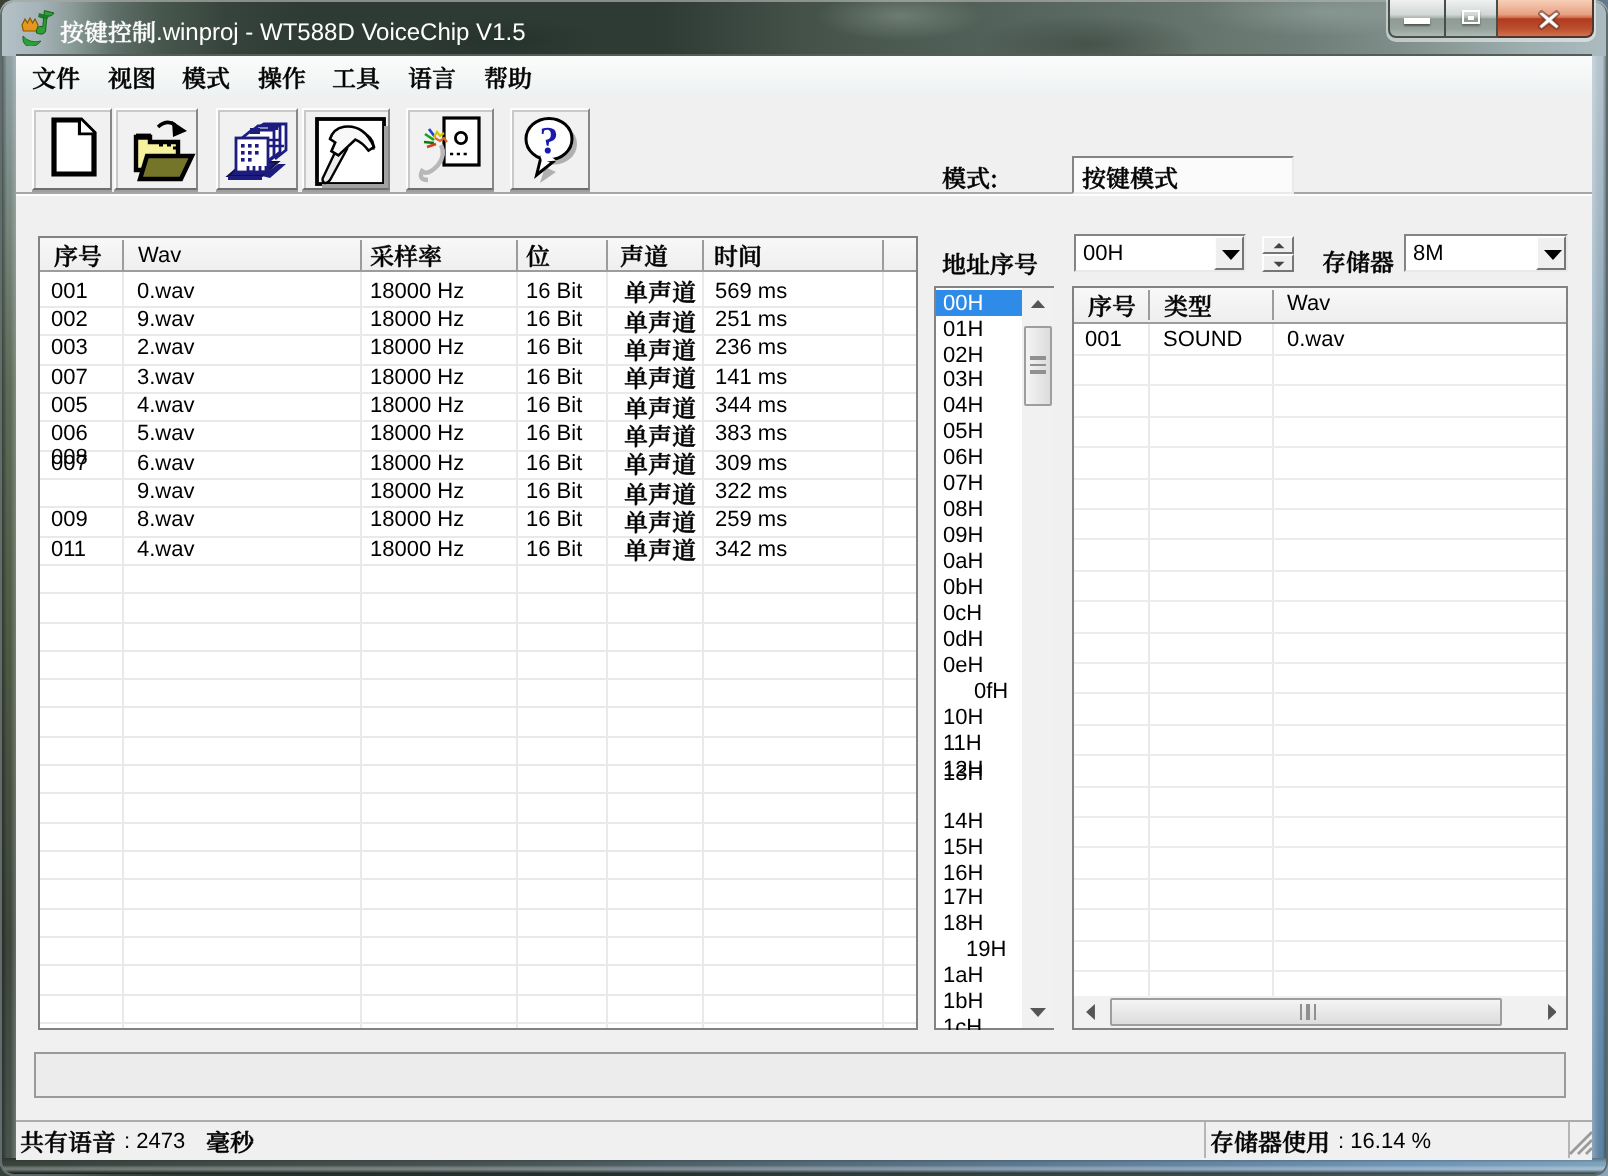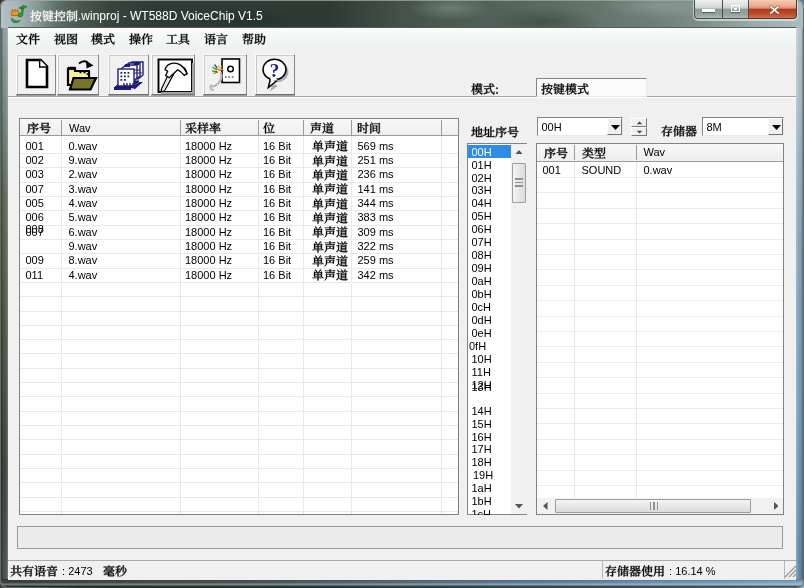--- a/index.html
+++ b/index.html
@@ -343,31 +343,31 @@
     <span class="L" style="left:4.5px;top:66.3px;color:#000">05H</span>
     <span class="L" style="left:4.5px;top:79.3px;color:#000">06H</span>
     <span class="L" style="left:4.5px;top:92.2px;color:#000">07H</span>
     <span class="L" style="left:4.5px;top:105.2px;color:#000">08H</span>
     <span class="L" style="left:4.5px;top:118.1px;color:#000">09H</span>
     <span class="L" style="left:4.5px;top:131.1px;color:#000">0aH</span>
     <span class="L" style="left:4.5px;top:144.0px;color:#000">0bH</span>
     <span class="L" style="left:4.5px;top:157.0px;color:#000">0cH</span>
     <span class="L" style="left:4.5px;top:169.9px;color:#000">0dH</span>
     <span class="L" style="left:4.5px;top:182.9px;color:#000">0eH</span>
-    <span class="L" style="left:2px;top:195.8px;color:#000">0fH</span>
+    <span class="L" style="left:20px;top:195.8px;color:#000">0fH</span>
     <span class="L" style="left:4.5px;top:208.8px;color:#000">10H</span>
     <span class="L" style="left:4.5px;top:221.7px;color:#000">11H</span>
     <span class="L" style="left:4.5px;top:234.7px;color:#000">12H</span>
     <span class="L" style="left:4.5px;top:237px;color:#000">13H</span>
     <span class="L" style="left:4.5px;top:260.6px;color:#000">14H</span>
     <span class="L" style="left:4.5px;top:273.6px;color:#000">15H</span>
     <span class="L" style="left:4.5px;top:286.5px;color:#000">16H</span>
     <span class="L" style="left:4.5px;top:299.4px;color:#000">17H</span>
     <span class="L" style="left:4.5px;top:312.4px;color:#000">18H</span>
-    <span class="L" style="left:6px;top:325.4px;color:#000">19H</span>
+    <span class="L" style="left:16px;top:325.4px;color:#000">19H</span>
     <span class="L" style="left:4.5px;top:338px;color:#000">1aH</span>
     <span class="L" style="left:4.5px;top:351.2px;color:#000">1bH</span>
     <span class="L" style="left:4.5px;top:364.2px;color:#000">1cH</span>
   </div>
 <div class="abs" style="left:511px;top:144px;width:15.5px;height:370px;background:#f1f1f1"></div>
 <svg class="abs" style="left:515px;top:149.5px" width="8" height="4.5" viewBox="0 0 9 5">
     <path d="M0 5 L4.5 0 L9 5 Z" fill="#555"></path>
   </svg>
 <svg class="abs" style="left:515px;top:504px" width="8" height="4.5" viewBox="0 0 9 5">
     <path d="M0 0 h9 L4.5 5 Z" fill="#555"></path>

